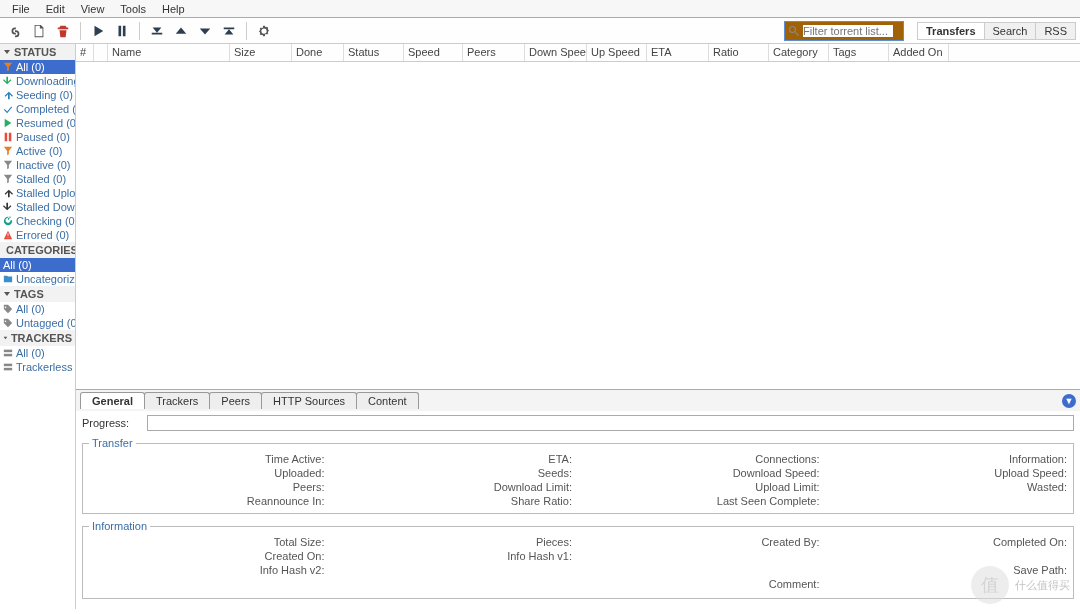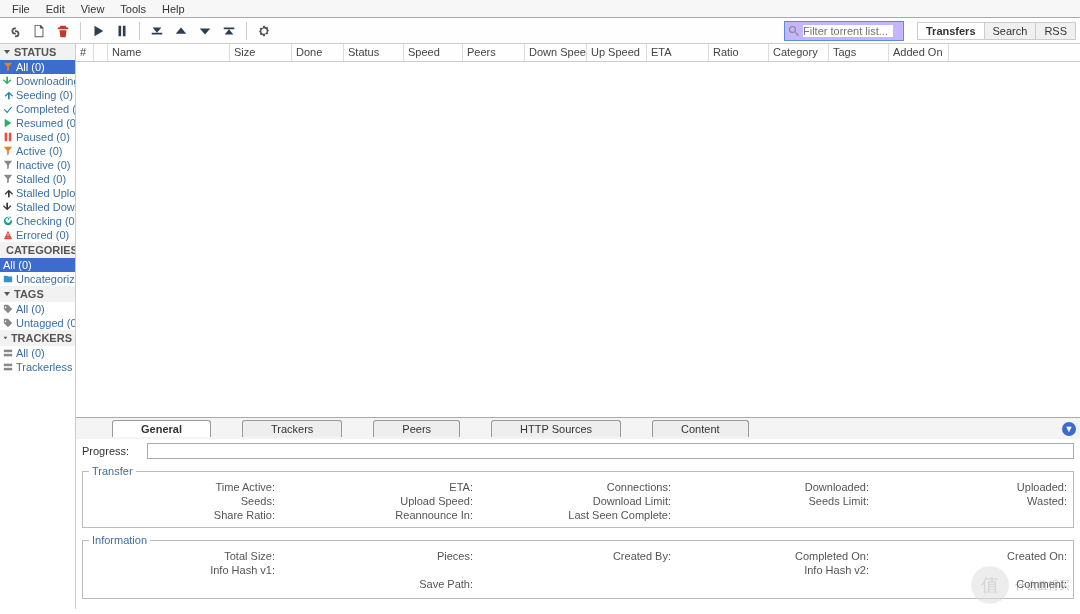--- a/index.html
+++ b/index.html
@@ -5,21 +5,21 @@
 * { box-sizing: border-box; margin: 0; padding: 0; font-family: "Segoe UI", Tahoma, sans-serif; font-size: 11px; }
 body { background: #fff; width: 1080px; height: 614px; overflow: hidden; color: #333; position: relative; }
 
 .menubar { display: flex; border-bottom: 1px solid #aaa; height: 18px; align-items: center; padding-left: 4px; background: #f7f7f7; }
 .menubar span { padding: 2px 8px; cursor: pointer; }
 
 .toolbar { display: flex; height: 26px; align-items: center; border-bottom: 1px solid #ccc; background: #fefefe; padding: 0 4px; gap: 2px; }
 .tbbtn { width: 22px; height: 22px; display: flex; align-items: center; justify-content: center; cursor: pointer; border-radius: 2px; }
 .tbbtn svg { width: 14px; height: 14px; }
 .tbsep { width: 1px; height: 18px; background: #ccc; margin: 0 4px; }
-.search-wrap { margin-left: auto; display: flex; align-items: center; border: 1px solid #5a8fd6; background: #c4b5fd; height: 20px; width: 120px; }
+.search-wrap { margin-left: auto; display: flex; align-items: center; border: 1px solid #5a8fd6; background: #a16207; height: 20px; width: 120px; }
 .search-wrap svg { width: 12px; height: 12px; margin: 0 3px; }
 .search-wrap input { border: none; outline: none; font-size: 11px; width: 90px; color: #888; }
 .tab-group { display: flex; margin-left: 12px; }
 .tab-btn { border: 1px solid #ccc; padding: 2px 8px; background: #f0f0f0; cursor: pointer; margin-left: -1px; }
 .tab-btn.active { background: #fff; font-weight: bold; }
 
 .main { display: flex; height: 565px; }
 .sidebar { width: 76px; border-right: 1px solid #ccc; background: #fff; overflow: hidden; }
 .sb-head { display: flex; align-items: center; background: #f2f2f2; padding: 2px 3px; font-weight: bold; color: #555; gap: 3px; }
 .sb-head svg { width: 8px; height: 8px; }
@@ -27,31 +27,31 @@
 .sb-item svg { width: 10px; height: 10px; flex-shrink: 0; }
 .sb-item.active { background: #3d6dcc; color: #fff; }
 
 .content { flex: 1; display: flex; flex-direction: column; }
 .table-head { display: flex; background: #fefefe; border-bottom: 1px solid #ccc; height: 18px; }
 .th { border-right: 1px solid #ddd; padding: 2px 4px; font-weight: normal; color: #444; overflow: hidden; white-space: nowrap; }
 .table-body { flex: 1; background: #fff; }
 
 .detail { border-top: 1px solid #aaa; }
 .detail-tabs { display: flex; align-items: center; background: #f4f4f4; padding: 2px 4px; gap: 0; }
-.dt-tab { border: 1px solid #999; border-bottom: none; padding: 2px 28px; background: #eee; border-top-left-radius: 3px; border-top-right-radius: 3px; margin-right: -1px; cursor: pointer; margin-left: 32px; }
+.dt-tab { border: 1px solid #999; border-bottom: none; padding: 2px 11px; background: #eee; border-top-left-radius: 3px; border-top-right-radius: 3px; margin-right: -1px; cursor: pointer; }
 .dt-tab.active { background: #fff; font-weight: bold; }
 .dt-close { margin-left: auto; width: 14px; height: 14px; border-radius: 50%; background: #3d6dcc; color: #fff; display: flex; align-items: center; justify-content: center; font-size: 9px; cursor: pointer; }
 
 .detail-body { padding: 4px 6px; }
 .progress-row { display: flex; align-items: center; gap: 18px; margin-bottom: 6px; }
 .progress-bar { flex: 1; height: 16px; border: 1px solid #aaa; background: #fff; }
 
 fieldset { border: 1px solid #bbb; padding: 4px 6px 6px; margin-bottom: 6px; }
 legend { color: #3a6ea5; font-weight: normal; padding: 0 3px; }
-.field-grid { display: grid; grid-template-columns: 1fr 1fr 1fr 1fr 1fr; gap: 2px 12px; }
+.field-grid { display: grid; grid-template-columns: 1fr 1fr 1fr 1fr; gap: 2px 12px; }
 .fld { display: flex; justify-content: flex-end; }
 .fld .lbl { color: #555; }
 
 .watermark { position: absolute; bottom: 10px; right: 10px; opacity: 0.5; font-size: 20px; color: #888; display: flex; align-items: center; gap: 6px; }
 .watermark .circ { width: 38px; height: 38px; border-radius: 50%; background: #ddd; display: flex; align-items: center; justify-content: center; font-size: 18px; color: #aaa; }
 </style>
 </head>
 <body>
 
 <div class="menubar">
@@ -316,45 +316,51 @@
               <div class="fld">
                 <span class="lbl">Time Active:</span>
               </div>
               <div class="fld">
                 <span class="lbl">ETA:</span>
               </div>
               <div class="fld">
                 <span class="lbl">Connections:</span>
               </div>
               <div class="fld">
-                <span class="lbl">Downloaded:</span>
+                <span class="lbl">Information:</span>
               </div>
               <div class="fld">
                 <span class="lbl">Uploaded:</span>
               </div>
               <div class="fld">
                 <span class="lbl">Seeds:</span>
               </div>
               <div class="fld">
+                <span class="lbl">Download Speed:</span>
+              </div>
+              <div class="fld">
                 <span class="lbl">Upload Speed:</span>
               </div>
               <div class="fld">
+                <span class="lbl">Peers:</span>
+              </div>
+              <div class="fld">
                 <span class="lbl">Download Limit:</span>
               </div>
               <div class="fld">
-                <span class="lbl">Seeds Limit:</span>
+                <span class="lbl">Upload Limit:</span>
               </div>
               <div class="fld">
                 <span class="lbl">Wasted:</span>
               </div>
               <div class="fld">
+                <span class="lbl">Reannounce In:</span>
+              </div>
+              <div class="fld">
                 <span class="lbl">Share Ratio:</span>
-              </div>
-              <div class="fld">
-                <span class="lbl">Reannounce In:</span>
               </div>
               <div class="fld">
                 <span class="lbl">Last Seen Complete:</span>
               </div>
             </div>
         </fieldset>
 
         <fieldset>
           <legend>Information</legend>
           <div class="field-grid" id="info-grid">

